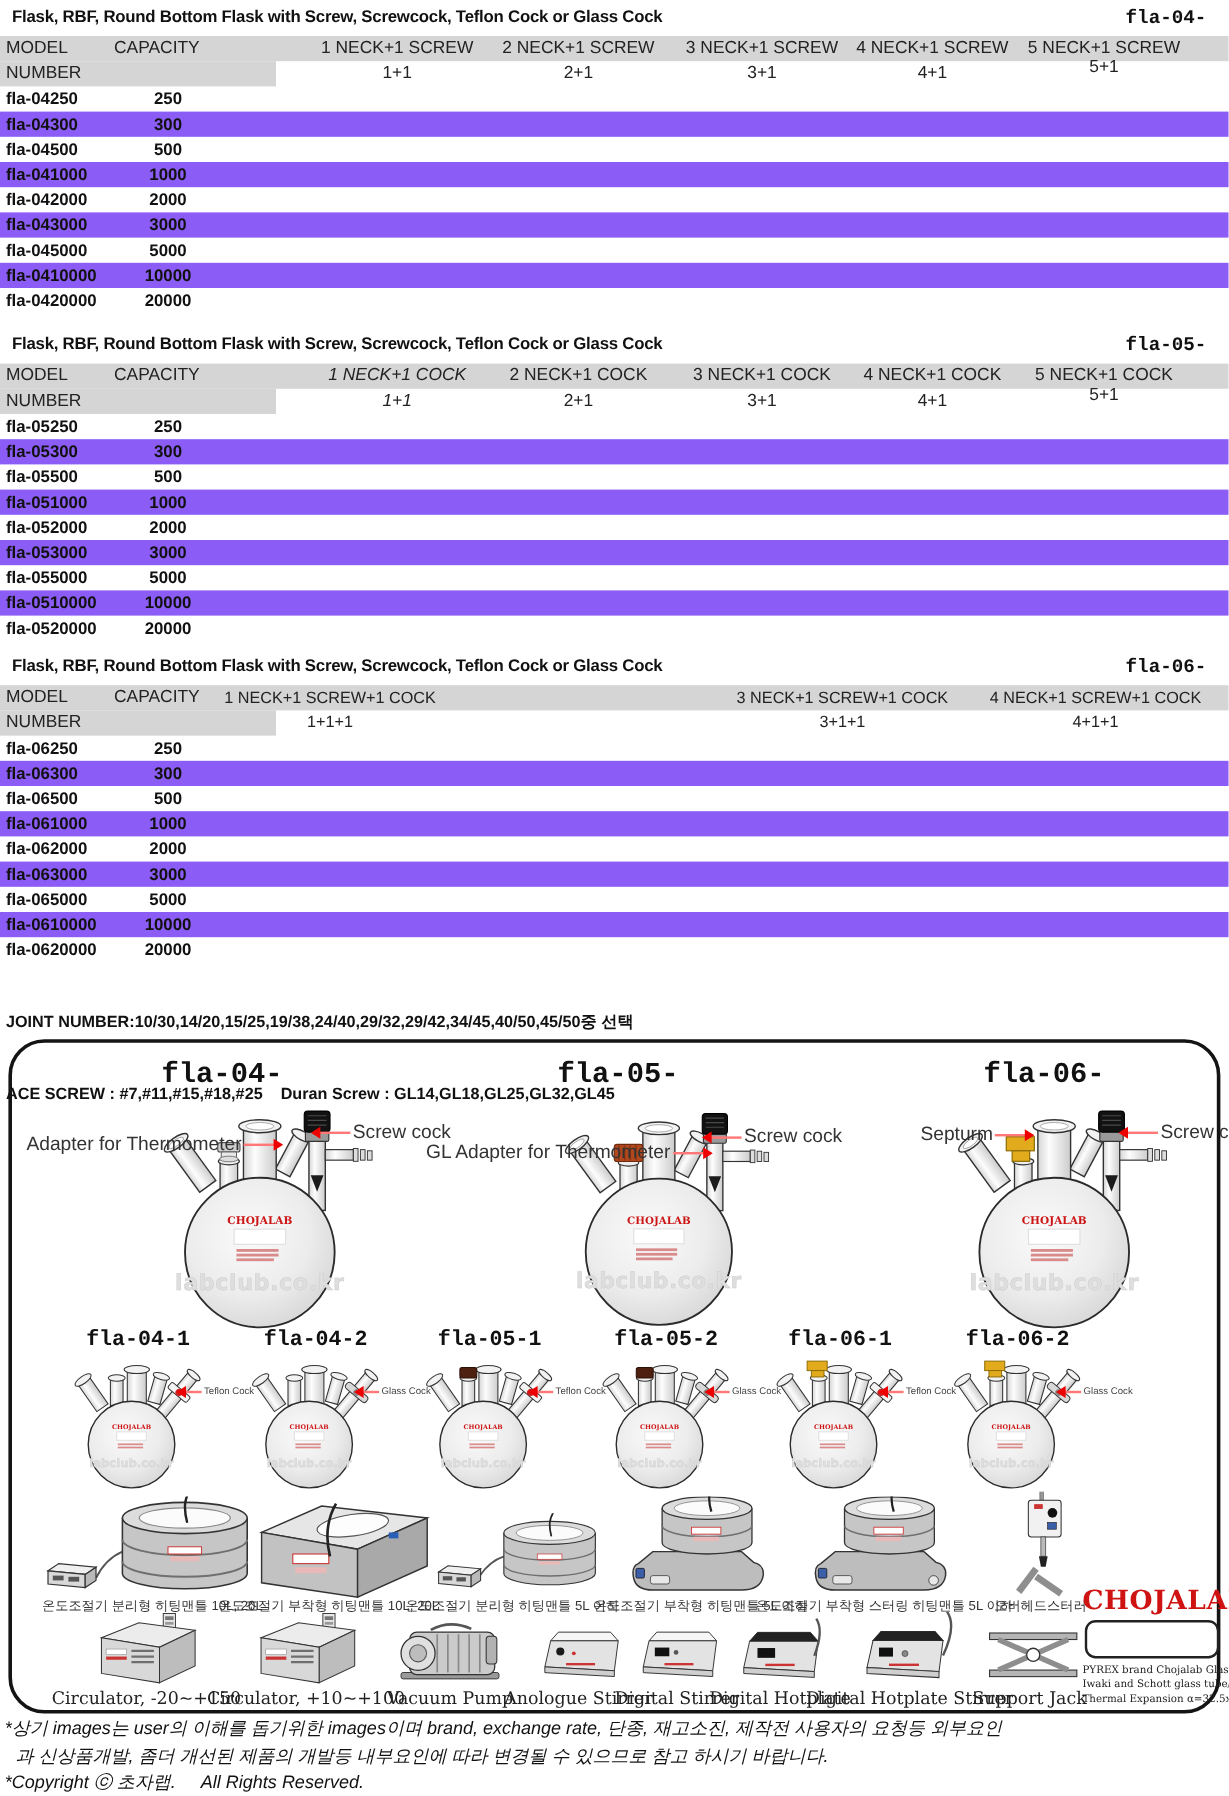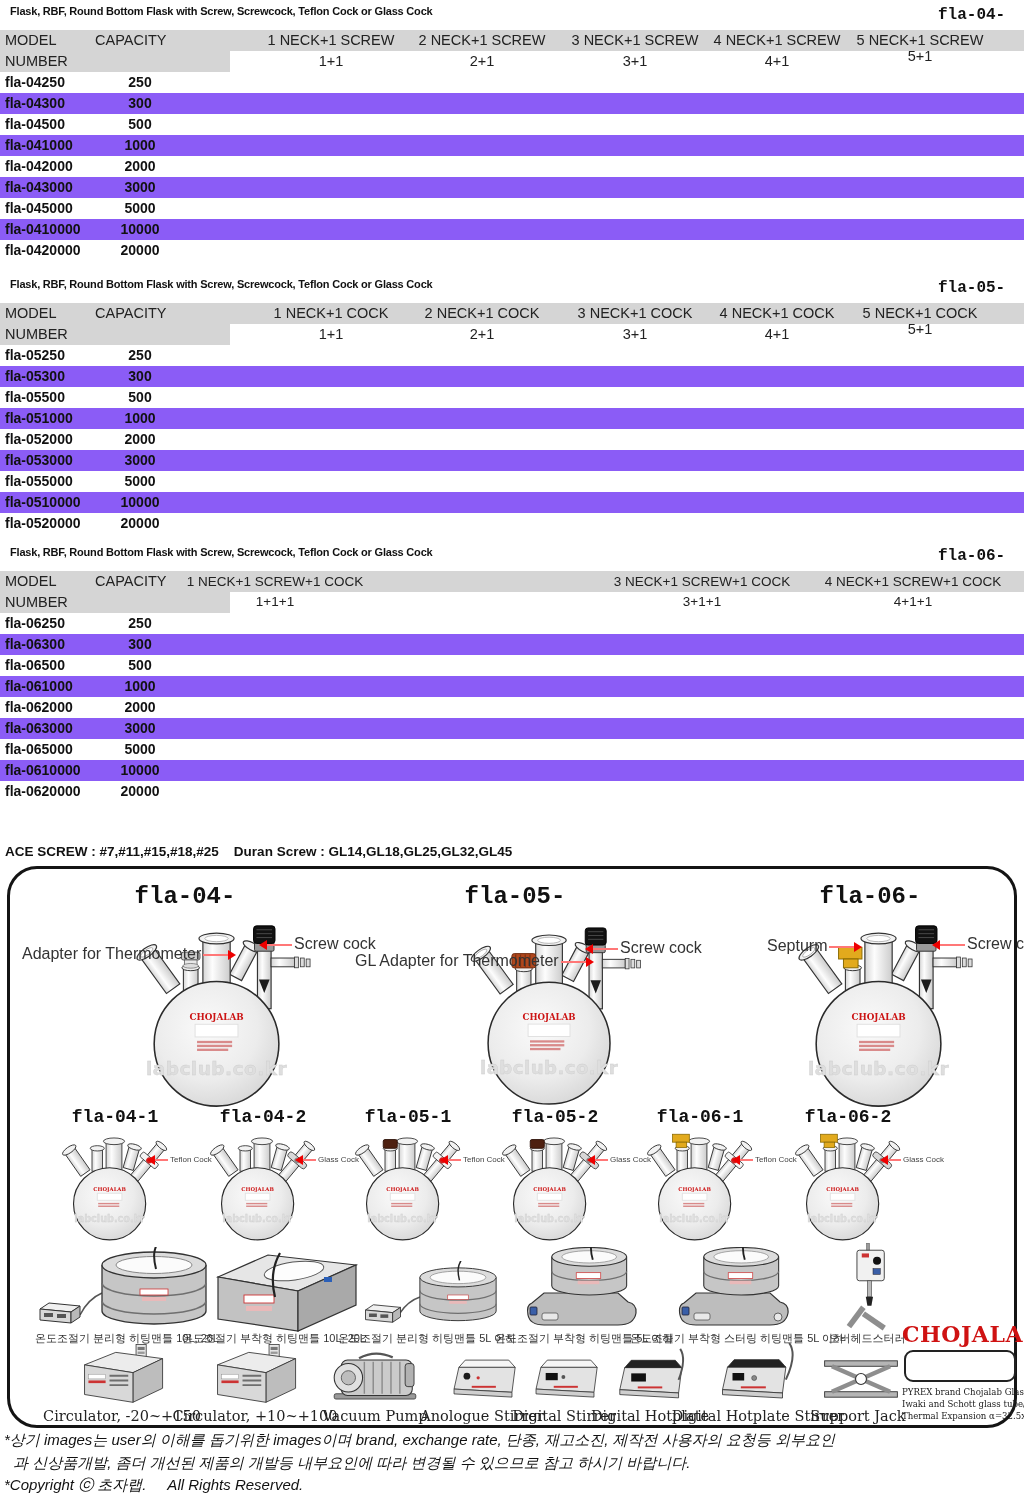--- a/index.html
+++ b/index.html
@@ -1,21 +1,21 @@
 <!DOCTYPE html>
 <html><head>
 <meta charset="utf-8">
 <style>
   html,body{margin:0;padding:0;background:#fff;}
   .page{position:relative;width:1024px;height:1497px;background:#fff;overflow:hidden;
         font-family:"Liberation Sans",sans-serif;color:#111;}
   
   .ptable{position:absolute;left:0;width:1024px;}
   .trow-title{position:relative;height:27px;}
-  .ttl{margin:0;position:absolute;left:10px;top:2px;font-size:11px;font-weight:bold;letter-spacing:-.2px;}
+  .ttl{margin:0;position:absolute;left:10px;top:2px;font-size:14px;font-weight:bold;letter-spacing:-.2px;}
   .tcode{position:absolute;left:938px;top:3px;font-family:"Liberation Mono",monospace;font-weight:bold;font-size:16px;}
   .thead{position:relative;height:42px;font-size:14.5px;color:#222;}
   .thead::before{content:'';position:absolute;left:0;top:0;width:1024px;height:21px;background:#d5d5d5;}
   .thead::after{content:'';position:absolute;left:0;top:21px;width:230px;height:21px;background:#d5d5d5;}
   .mlabel{position:absolute;left:5px;top:0;z-index:2;line-height:21px;}
   .mlabel span{display:block;}
   .clabel{position:absolute;left:95px;top:0;z-index:2;line-height:21px;}
   .neckcols{position:absolute;left:0;top:0;width:916px;height:42px;z-index:2;}
   .neckcol{position:absolute;top:0;transform:translateX(-50%);text-align:center;white-space:nowrap;line-height:21px;}
   .neckcol .sub{display:block;line-height:20px;}
@@ -294,21 +294,21 @@
       <h2 class="ttl">Flask, RBF, Round Bottom Flask with Screw, Screwcock, Teflon Cock or Glass Cock</h2>
       <span class="tcode">fla-05-</span>
     </div>
     <div class="thead">
       <div class="mlabel">
         <span>MODEL</span>
           <span>NUMBER</span>
       </div>
       <span class="clabel">CAPACITY</span>
       <div class="neckcols">
-          <div class="neckcol" style="left: 331px;"><span>1 NECK+1 COCK</span><span class="sub">1+1</span></div>
+          <div class="neckcol" style="left: 331px; font-style: italic;"><span>1 NECK+1 COCK</span><span class="sub">1+1</span></div>
           <div class="neckcol" style="left: 482px;"><span>2 NECK+1 COCK</span><span class="sub">2+1</span></div>
           <div class="neckcol" style="left: 635px;"><span>3 NECK+1 COCK</span><span class="sub">3+1</span></div>
           <div class="neckcol" style="left: 777px;"><span>4 NECK+1 COCK</span><span class="sub">4+1</span></div>
           <div class="neckcol" style="left: 920px;"><span>5 NECK+1 COCK</span><span class="sub">5+1</span></div>
         </div>
     </div>
     <div class="rows">
         <div class="trow">
           <span class="model">fla-05250</span>
           <span class="capv">250</span>
@@ -399,20 +399,21 @@
           <span class="capv">10000</span>
         </div>
         <div class="trow">
           <span class="model">fla-0620000</span>
           <span class="capv">20000</span>
         </div>
       </div>
   </section>
 
   <div class="notes">
+    <div class="note">JOINT NUMBER:10/30,14/20,15/25,19/38,24/40,29/32,29/42,34/45,40/50,45/50중 선택</div>
     <div class="note">ACE SCREW : #7,#11,#15,#18,#25    Duran Screw : GL14,GL18,GL25,GL32,GL45</div>
   </div>
 
   <div class="panel">
 
     <div class="bigfig" style="left:10px">
       <div class="figcode">fla-04-</div>
       <svg class="flasksvg" style="left:95px;top:42px" width="205" height="190" viewBox="0 0 210 195">
         <use href="#flask-big"></use>
         <g>

